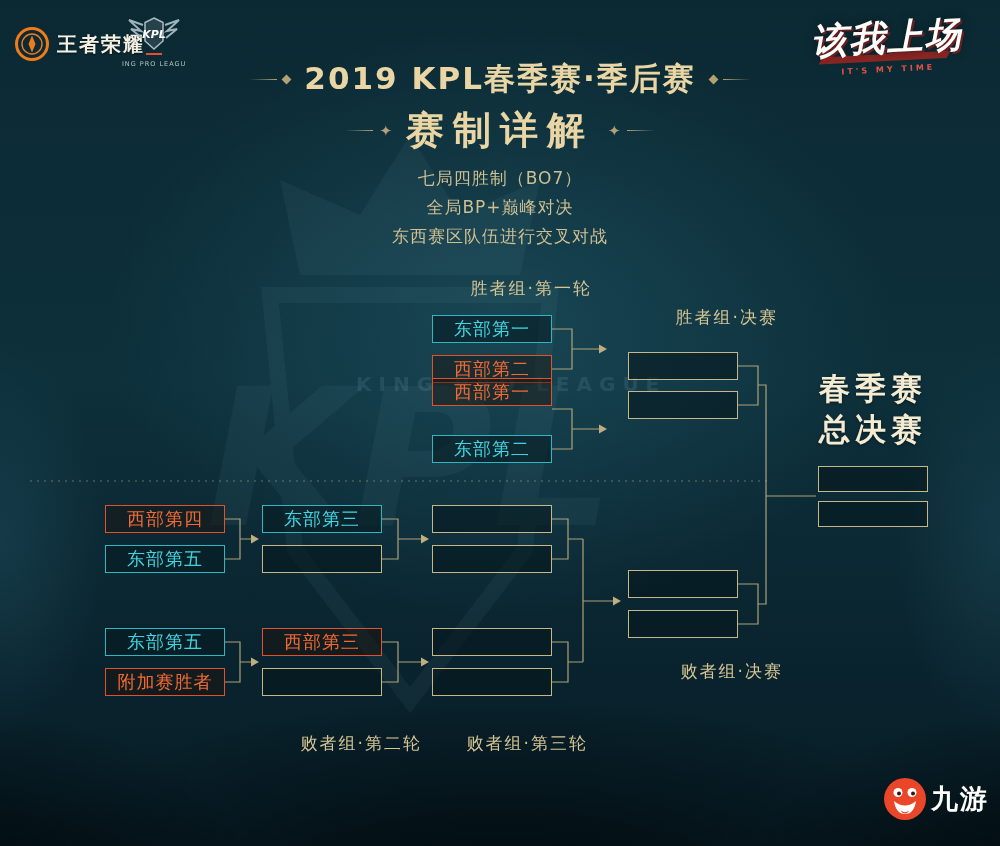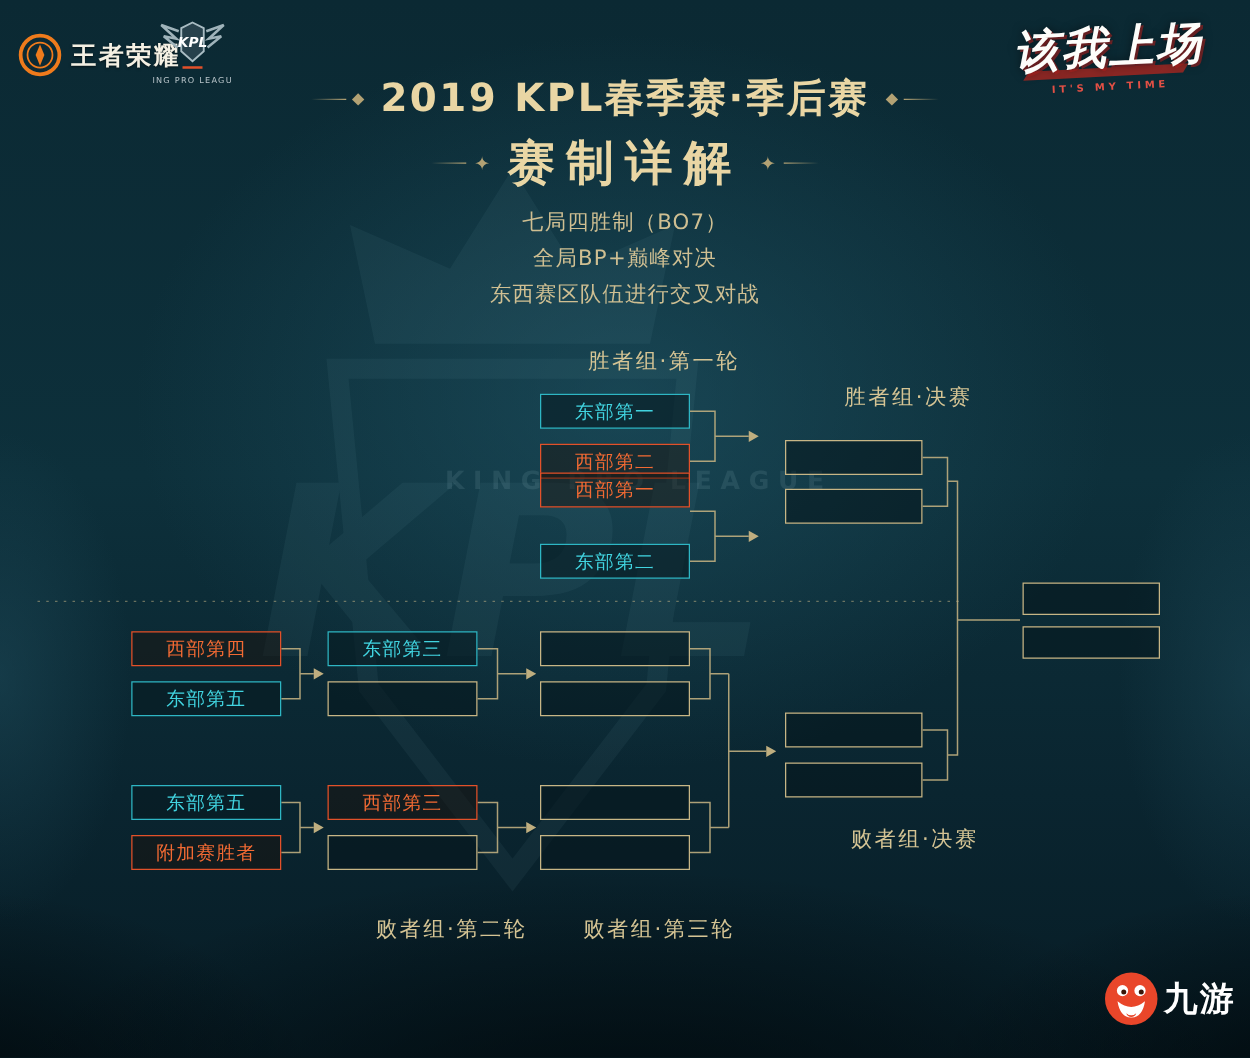--- a/index.html
+++ b/index.html
@@ -40,21 +40,21 @@
   .oline{display:inline-block;width:28px;height:1px;background:linear-gradient(90deg,rgba(179,162,116,0),#b3a274)}
   .oline.rev{background:linear-gradient(90deg,#b3a274,rgba(179,162,116,0))}
   .odia{display:inline-block;width:7px;height:7px;background:#b3a274;transform:rotate(45deg)}
   .ostar{font-style:normal;font-size:15px;color:#b3a274}
   .rules{position:absolute;left:0;top:164px;width:100%;text-align:center;color:#cfbf92;
     font-size:17px;line-height:29px;letter-spacing:1px;z-index:3}
   
   .connectors{position:absolute;left:0;top:0;z-index:1;pointer-events:none}
   .blabel{position:absolute;width:200px;text-align:right;font-size:17px;color:#d5c494;letter-spacing:2px;z-index:2}
   .slot{position:absolute;width:120px;height:28px;display:flex;align-items:center;justify-content:center;
-    font-size:15px;letter-spacing:1px;color:#d2c191;background:rgba(5,22,28,.55);
+    font-size:18px;letter-spacing:1px;color:#d2c191;background:rgba(5,22,28,.55);
     border:1px solid #c7b686;z-index:2}
   .slot[data-region="east"]{border-color:#2eb6c4;color:#41d4e0;background:rgba(6,27,33,.6)}
   .slot[data-region="west"]{border-color:#e2512a;color:#f26a33;background:rgba(28,17,11,.45)}
   .slot.wf{width:110px}
   .slot.gf{width:110px;height:26px}
   .gf-title{position:absolute;left:793px;top:368px;width:160px;text-align:center;color:#f4ebd3;
     font-size:31px;font-weight:bold;letter-spacing:5px;line-height:41px;z-index:2;text-shadow:0 1px 3px rgba(0,0,0,.5)}
   
   .partner{position:absolute;left:882px;top:776px;display:flex;align-items:center;gap:3px;z-index:3}
   .ptext{font-size:27px;font-weight:bold;color:#ffffff;letter-spacing:2px}
@@ -136,20 +136,24 @@
   <div class="blabel" style="left:388px;top:732px">败者组·第三轮</div>
 
   <div class="slot" style="left:432px;top:315px" data-region="east">东部第一</div>
   <div class="slot" style="left:432px;top:355px" data-region="west">西部第二</div>
   <div class="slot" style="left:432px;top:378px" data-region="west">西部第一</div>
   <div class="slot" style="left:432px;top:435px" data-region="east">东部第二</div>
 
   <div class="slot wf" style="left:628px;top:352px"></div>
   <div class="slot wf" style="left:628px;top:391px"></div>
 
+  <div class="gf-title">
+    <div>春季赛</div>
+    <div>总决赛</div>
+  </div>
   <div class="slot gf" style="left:818px;top:466px"></div>
   <div class="slot gf" style="left:818px;top:501px"></div>
 
   <div class="slot" style="left:105px;top:505px" data-region="west">西部第四</div>
   <div class="slot" style="left:105px;top:545px" data-region="east">东部第五</div>
   <div class="slot" style="left:105px;top:628px" data-region="east">东部第五</div>
   <div class="slot" style="left:105px;top:668px" data-region="west">附加赛胜者</div>
 
   <div class="slot" style="left:262px;top:505px" data-region="east">东部第三</div>
   <div class="slot" style="left:262px;top:545px"></div>

